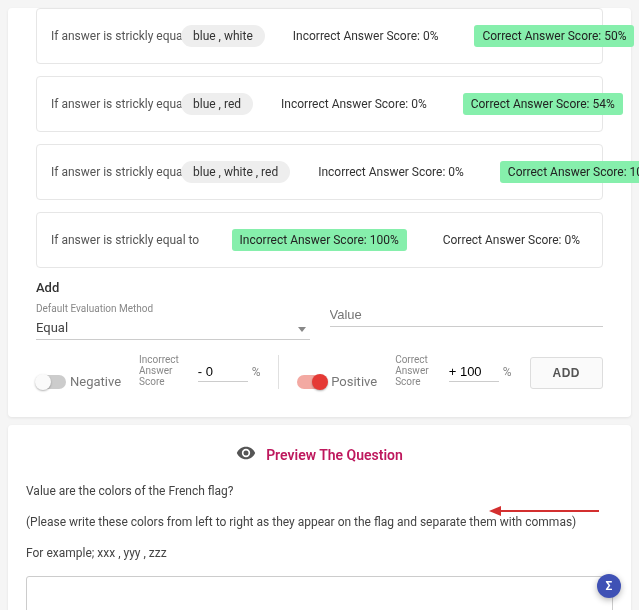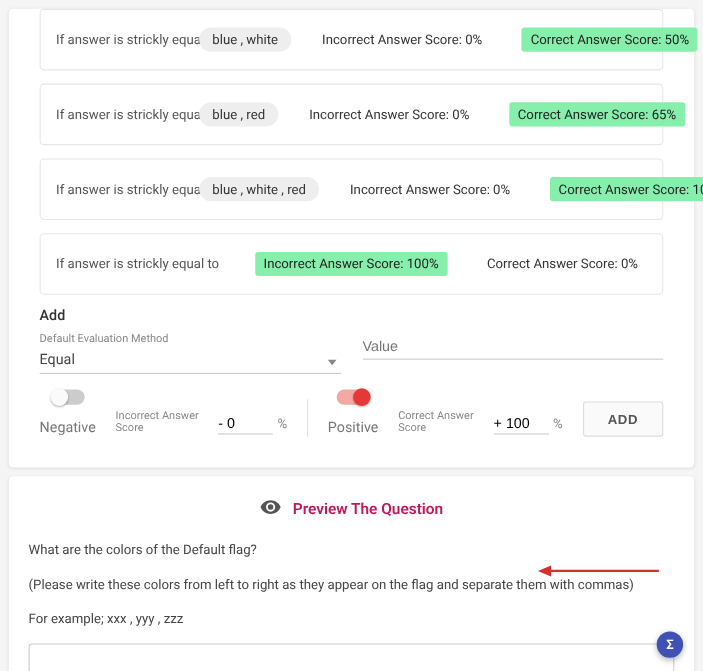--- a/index.html
+++ b/index.html
@@ -108,24 +108,23 @@
     border-bottom: 1px solid #ccc;
     width: 50px;
     font-size: 13px;
     padding: 2px 0;
     outline: none;
   }
   .pct { color: #888; font-size: 12px; }
   .toggle-wrap {
     display: flex;
     align-items: center;
-    gap: 14px;
+    gap: 4px;
     color: #777;
     font-size: 13px;
-    flex-direction: column;
   }
   .toggle {
     width: 30px; height: 14px;
     border-radius: 8px;
     position: relative;
   }
   .toggle .knob {
     position: absolute;
     width: 16px; height: 16px;
     border-radius: 50%;
@@ -205,21 +204,21 @@
         <span class="chip">blue , white</span>
         <span class="spacer"></span>
         <span class="score-badge score-plain">Incorrect Answer Score: 0%</span>
         <span class="score-badge score-red" style="margin-left: 18px;">Correct Answer Score: 50%</span>
       </div>
       <div class="rule-row">
         <span class="rule-label">If answer is strickly equal to</span>
         <span class="chip">blue , red</span>
         <span class="spacer"></span>
         <span class="score-badge score-plain">Incorrect Answer Score: 0%</span>
-        <span class="score-badge score-red" style="margin-left: 18px;">Correct Answer Score: 65%</span>
+        <span class="score-badge score-red" style="margin-left: 18px;">Correct Answer Score: 54%</span>
         <span class="trash">
           <svg viewBox="0 0 24 24">
             <path d="M6 7h12l-1 13H7L6 7zm3-3h6l1 2H8l1-2zM4 5h16v2H4z"></path>
           </svg>
         </span>
       </div>
       <div class="rule-row">
         <span class="rule-label">If answer is strickly equal to</span>
         <span class="chip">blue , white , red</span>
         <span class="spacer"></span>
@@ -286,21 +285,21 @@
 <div class="card preview-card">
   <div class="preview-header">
     <span>
       <svg viewBox="0 0 24 24">
           <path d="M12 4.5C7 4.5 2.73 7.61 1 12c1.73 4.39 6 7.5 11 7.5s9.27-3.11 11-7.5C21.27 7.61 17 4.5 12 4.5zm0 12.5a5 5 0 110-10 5 5 0 010 10zm0-8a3 3 0 100 6 3 3 0 000-6z"></path>
         </svg>
     </span>
     <span class="preview-title">Preview The Question</span>
   </div>
   <div class="preview-body">
-    <p>What are the colors of the Default flag?</p>
+    <p>Value are the colors of the French flag?</p>
     <p>(Please write these colors from left to right as they appear on the flag and separate them with commas)</p>
     <p>For example; xxx , yyy , zzz</p>
     <textarea class="answer-box" style=""></textarea>
   </div>
   <div class="arrow">
     <svg viewBox="0 0 110 12" preserveAspectRatio="none">
       <line x1="10" y1="6" x2="110" y2="6" stroke="#d32f2f" stroke-width="2"></line>
       <polygon points="0,6 12,1 12,11" fill="#d32f2f"></polygon>
     </svg>
   </div>

